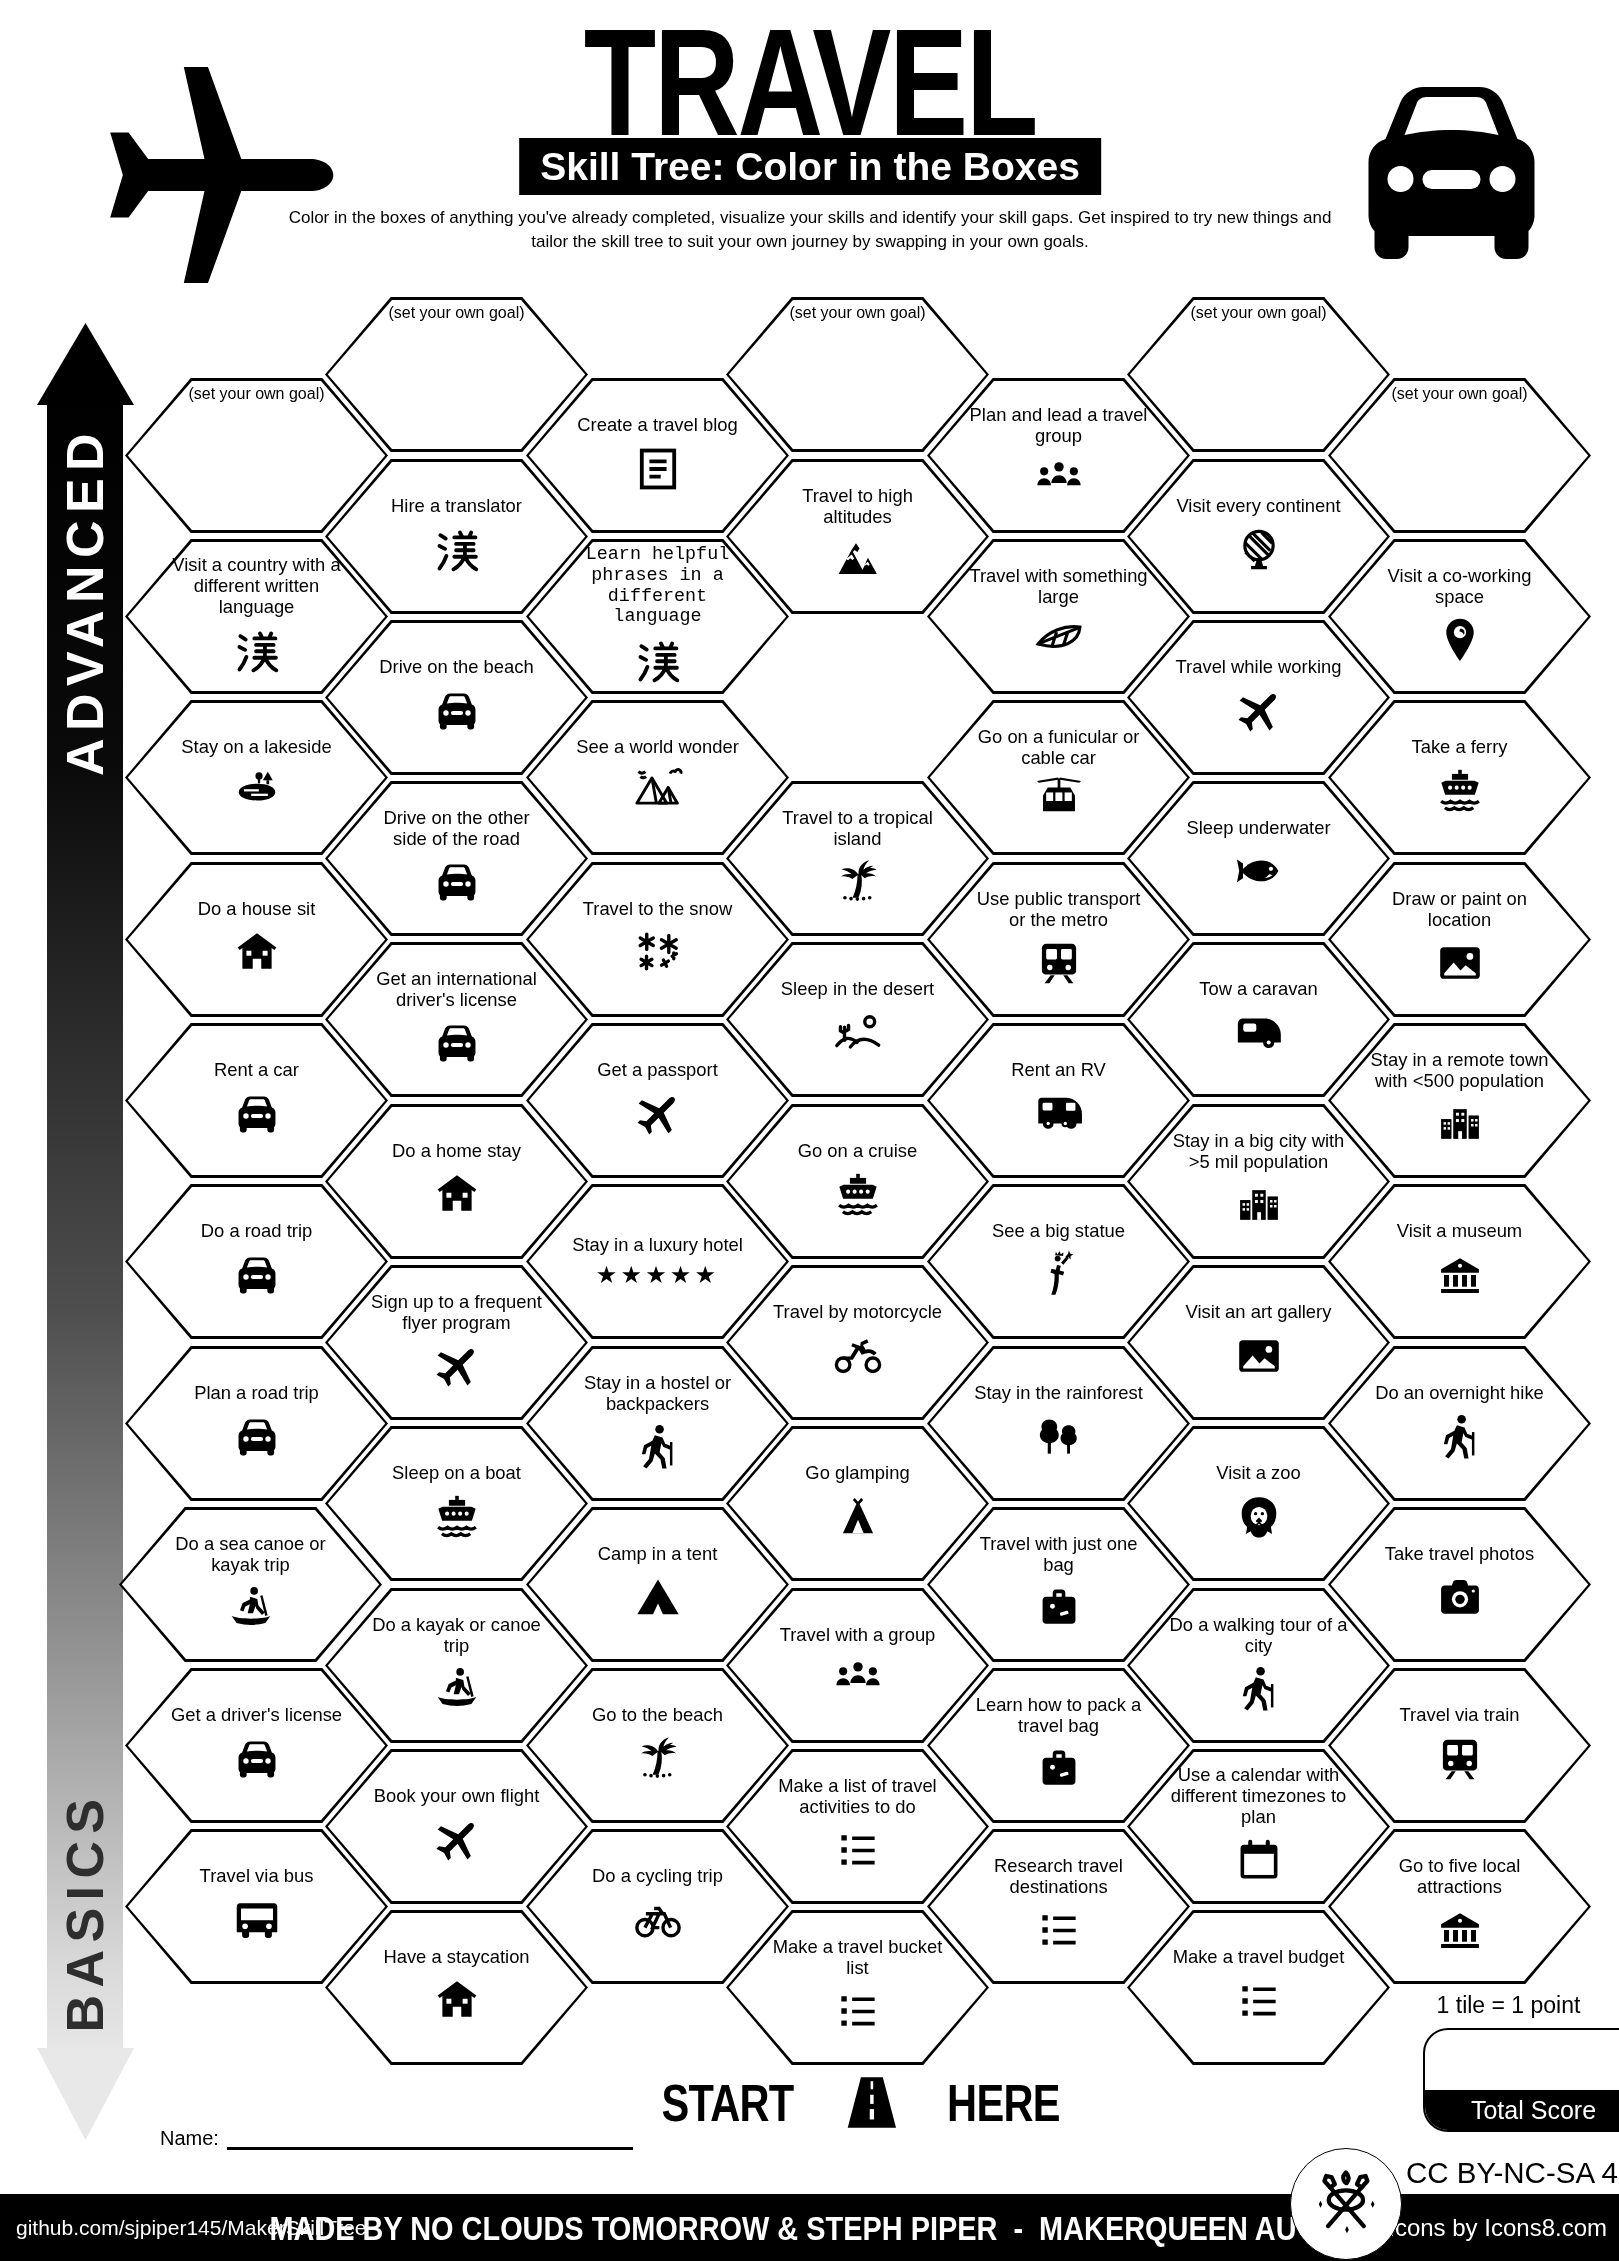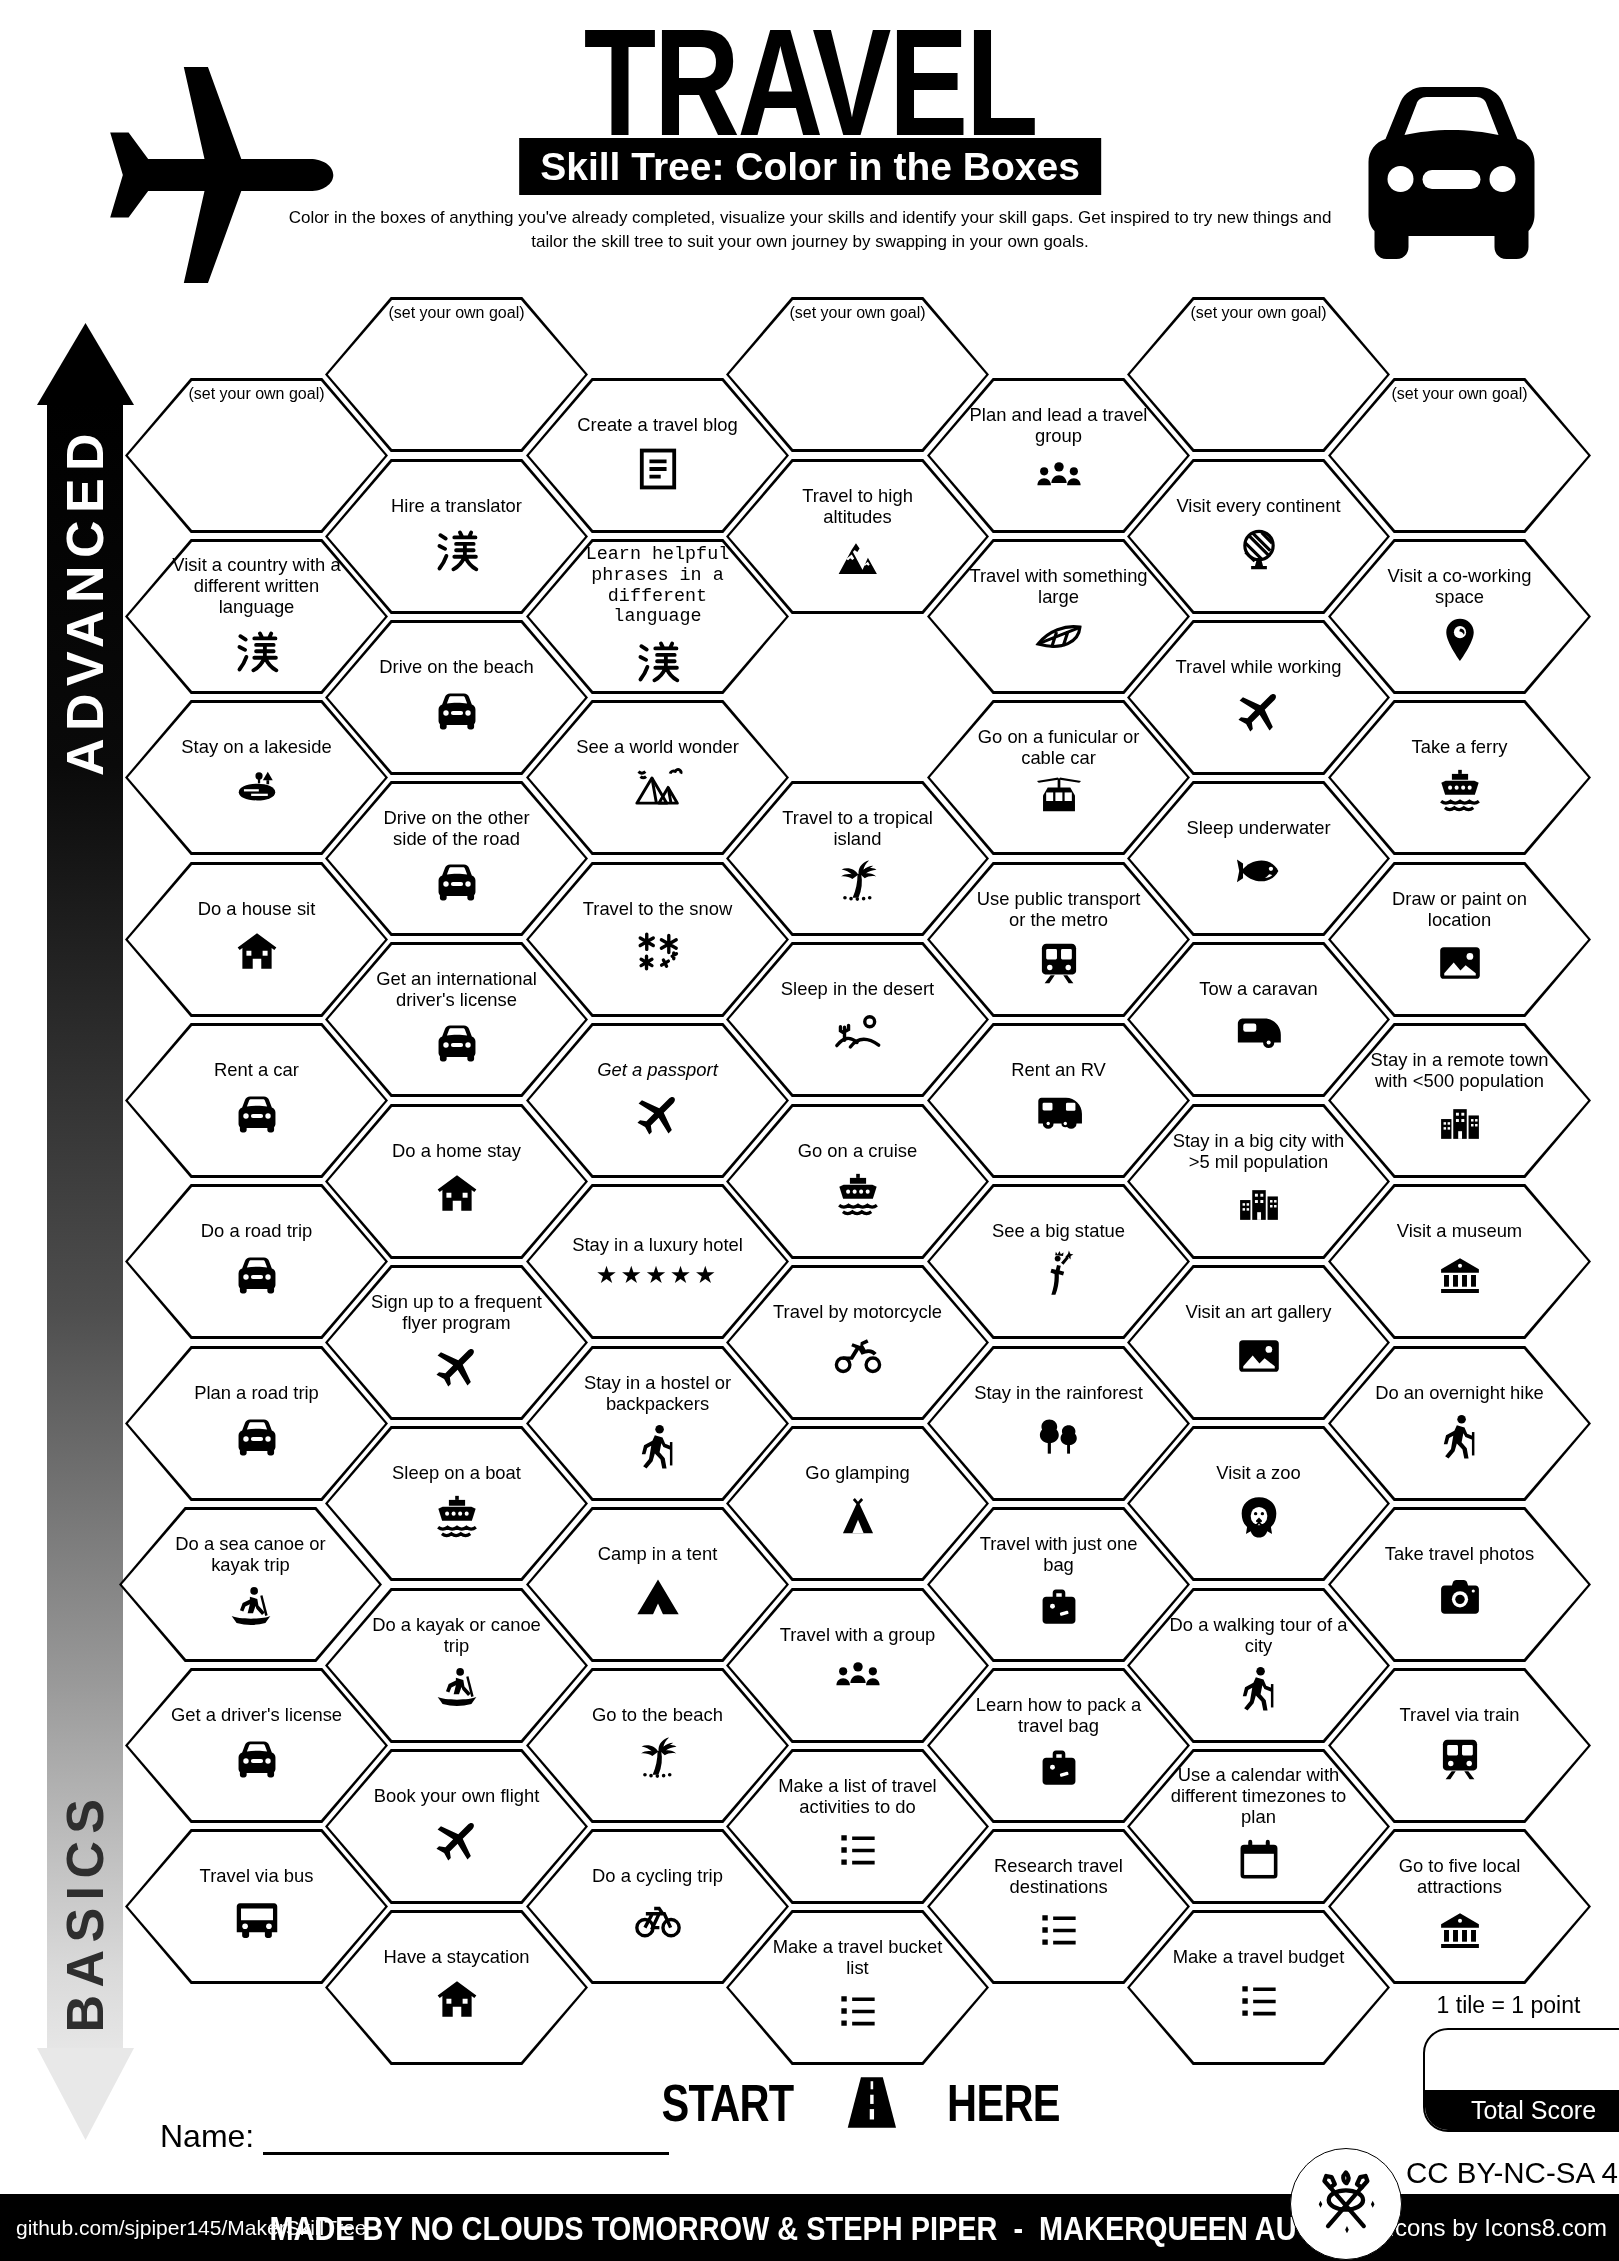--- a/index.html
+++ b/index.html
@@ -42,21 +42,21 @@
   .icn{width:54px;height:54px;flex:0 0 auto}
   .icn svg{width:100%;height:100%;display:block;fill:#000}
   .icn.plane-icon svg{transform:rotate(45deg)}
   .stars{font-family:"DejaVu Sans",sans-serif;font-size:24px;letter-spacing:3.2px;line-height:1.1}
   
   .start-row{position:absolute;left:645px;top:2068px;width:429px;display:flex;align-items:center;
              justify-content:center;gap:15.7px}
   .start-word{font-size:52px;font-weight:800;transform:scaleX(.8);letter-spacing:-0.9px}
   .road{width:100px;height:69px}
   .road svg{width:100%;height:100%}
-  .name-row{position:absolute;left:160px;top:2118px;display:flex;align-items:flex-end;gap:8.3px;font-size:32px}
+  .name-row{position:absolute;left:160px;top:2118px;display:flex;align-items:flex-end;gap:8.3px;font-size:20px}
   .name-line{width:406px;height:28.6px;border-bottom:3.7px solid #000}
   .tile-note{position:absolute;left:1409px;top:1992px;width:199px;text-align:center;font-size:23px}
   .score-box{position:absolute;left:1423px;top:2028px;width:217px;height:100px;background:#fff;
              border:2.3px solid #000;border-radius:25px 0 0 25px;overflow:hidden}
   .score-bar{position:absolute;left:0;right:0;bottom:0;height:40px;background:#000;color:#fff;
              display:flex;align-items:center;justify-content:center;font-size:25px}
   .logo-circle{position:absolute;left:1290px;top:2148px;width:110px;height:110px;border-radius:50%;
                background:#fff;border:1.8px solid #000;z-index:5;display:flex;align-items:center;justify-content:center}
   .logo-circle svg{width:78%;height:78%}
   .license{position:absolute;left:1406px;top:2156px;width:212px;font-size:29.5px;white-space:nowrap}
@@ -469,21 +469,21 @@
               <g fill="none" stroke="#000" stroke-width="1.5" stroke-linecap="round">
                 <path d="M7 3.6v6.8M4.1 5.3l5.8 3.4M9.9 5.3L4.1 8.7"></path>
                 <path d="M16.8 4.2v7.6M13.5 6.1l6.6 3.8M20.1 6.1l-6.6 3.8"></path>
                 <path d="M6.9 13.4v5.6M4.5 14.8l4.8 2.8M9.3 14.8l-4.8 2.8"></path>
                 <path d="M13.6 17.4l3-1.8M14.4 15.1l1.4 2.8M18.3 13.4l1.9-1.1M19 12v2.6"></path>
               </g>
             </svg>
           </span>
         </div>
       </div>
-      <div class="hex" style="left: 526px; top: 1023px; font-style: italic;">
+      <div class="hex" style="left: 526px; top: 1023px;">
         <div class="hex-b"></div>
         <div class="hex-i"></div>
         <div class="hex-c">
           <div class="hex-label">Get a passport</div>
           <span class="icn plane-icon">
             <svg viewBox="0 0 24 24">
               <path d="M12 1.8c.8 0 1.4.9 1.4 2v6l8 2.9v2.1l-8-1.8v4.9l2.3 1.7v1.6L12 20.1l-3.7 1.1v-1.6l2.3-1.7v-4.9l-8 1.8v-2.1l8-2.9v-6c0-1.1.6-2 1.4-2z"></path>
             </svg>
           </span>
         </div>

